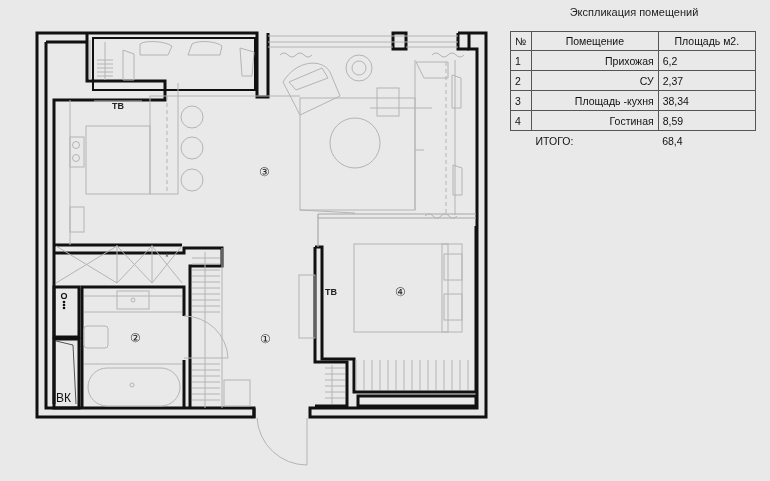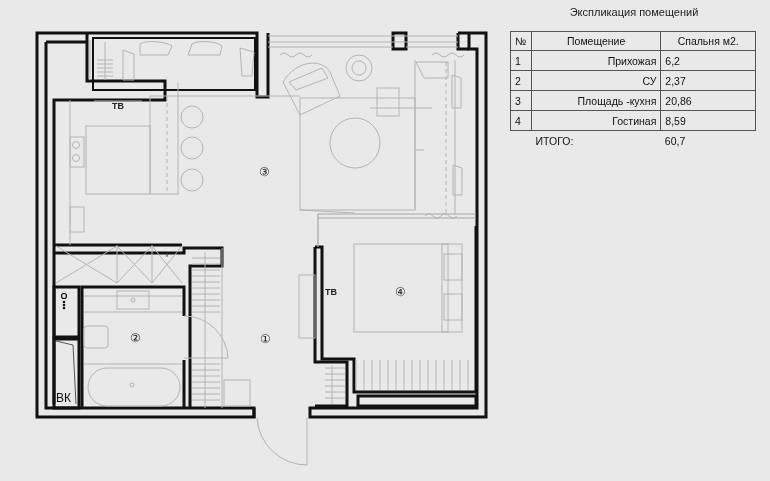--- a/index.html
+++ b/index.html
@@ -176,42 +176,42 @@
   </g>
 </svg>
 
 <div id="explication">
   <div id="expl-title">Экспликация помещений</div>
   <table>
     <tbody>
         <tr>
       <th class="c0">№</th>
       <th class="c2">Помещение</th>
-      <th class="c2">Спальня м2.</th>
+      <th class="c2">Площадь м2.</th>
     </tr>
     <tr>
       <td class="c0">1</td>
       <td class="c1">Прихожая</td>
       <td class="c2">6,2</td>
     </tr>
     <tr>
       <td class="c0">2</td>
       <td class="c1">СУ</td>
       <td class="c2">2,37</td>
     </tr>
     <tr>
       <td class="c0">3</td>
       <td class="c1">Площадь -кухня</td>
-      <td class="c2">20,86</td>
+      <td class="c2">38,34</td>
     </tr>
     <tr>
       <td class="c0">4</td>
       <td class="c1">Гостиная</td>
       <td class="c2">8,59</td>
     </tr>
     <tr class="total">
       <td class="c0"></td>
       <td class="c2">ИТОГО:</td>
-      <td class="c2">60,7</td>
+      <td class="c2">68,4</td>
     </tr>
   </tbody>
     </table>
 </div>
 
 </body></html>

